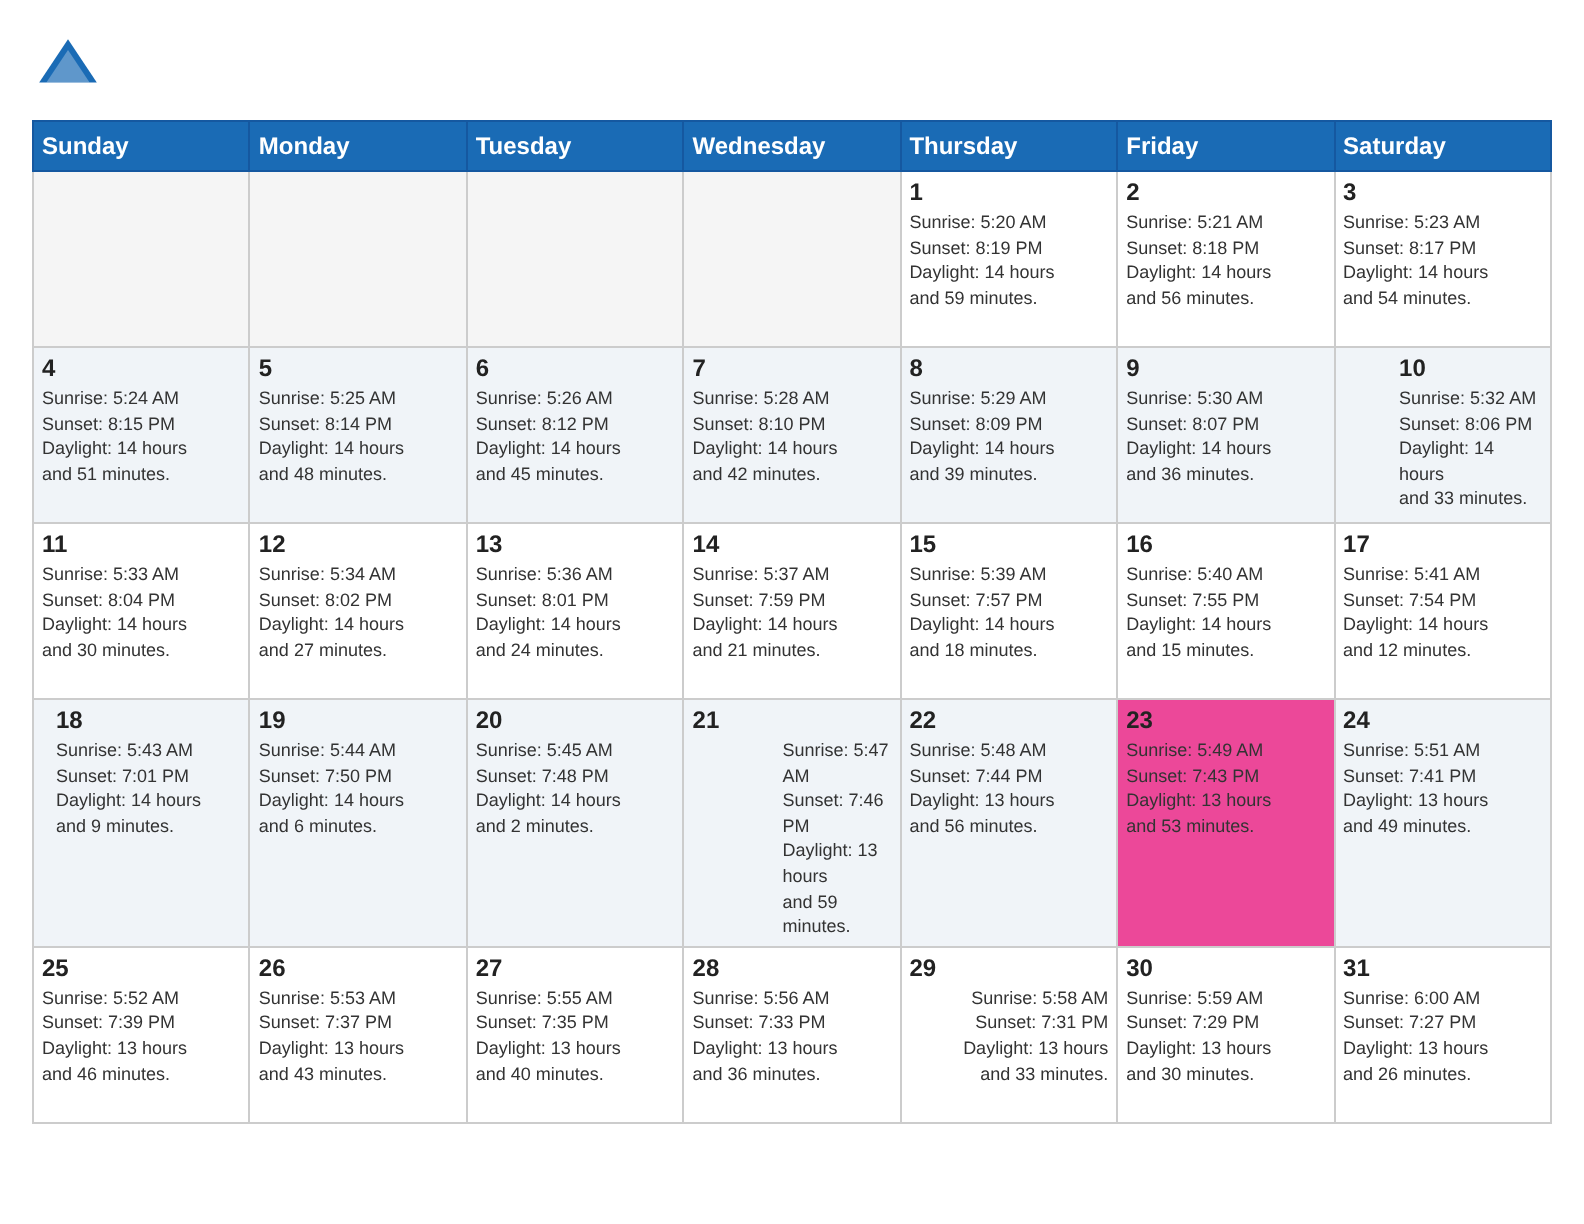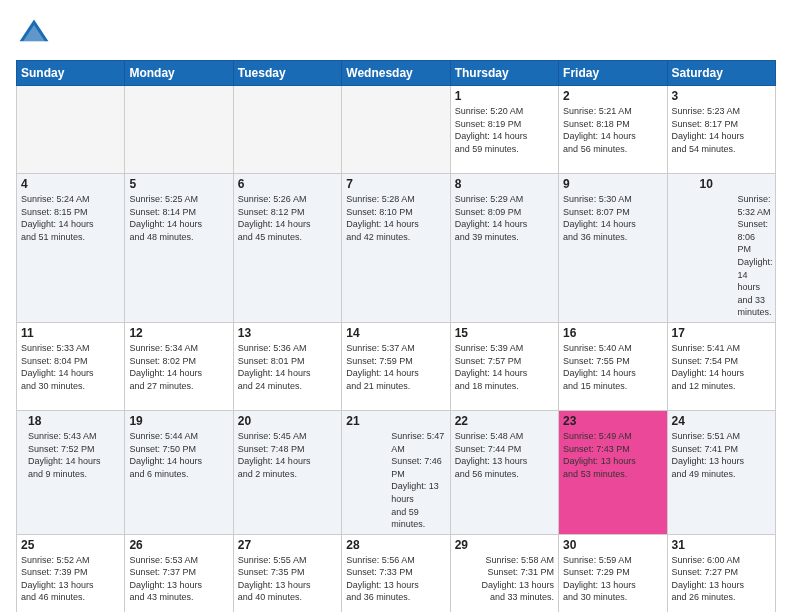--- a/index.html
+++ b/index.html
@@ -195,21 +195,21 @@
           </td>
           <td style="background: rgb(240, 244, 248);">
             <span class="day-num">9</span>
             <div class="day-info" style="white-space: pre-line;">Sunrise: 5:30 AM
 Sunset: 8:07 PM
 Daylight: 14 hours
 and 36 minutes.</div>
           </td>
           <td style="background: rgb(240, 244, 248); padding-left: 32px;">
             <span class="day-num">10</span>
-            <div class="day-info" style="white-space: pre-line; margin-left: 38px;">Sunrise: 5:32 AM
+            <div class="day-info" style="white-space: pre-line;">Sunrise: 5:32 AM
 Sunset: 8:06 PM
 Daylight: 14 hours
 and 33 minutes.</div>
           </td>
         </tr>
         <tr>
           <td>
             <span class="day-num">11</span>
             <div class="day-info" style="white-space: pre-line;">Sunrise: 5:33 AM
 Sunset: 8:04 PM
@@ -256,21 +256,21 @@
             <div class="day-info" style="white-space: pre-line;">Sunrise: 5:41 AM
 Sunset: 7:54 PM
 Daylight: 14 hours
 and 12 minutes.</div>
           </td>
         </tr>
         <tr>
           <td style="background: rgb(240, 244, 248); padding-left: 11px;">
             <span class="day-num">18</span>
             <div class="day-info" style="white-space: pre-line;">Sunrise: 5:43 AM
-Sunset: 7:52 PM
+Sunset: 7:01 PM
 Daylight: 14 hours
 and 9 minutes.</div>
           </td>
           <td style="background: rgb(240, 244, 248);">
             <span class="day-num">19</span>
             <div class="day-info" style="white-space: pre-line;">Sunrise: 5:44 AM
 Sunset: 7:50 PM
 Daylight: 14 hours
 and 6 minutes.</div>
           </td>

